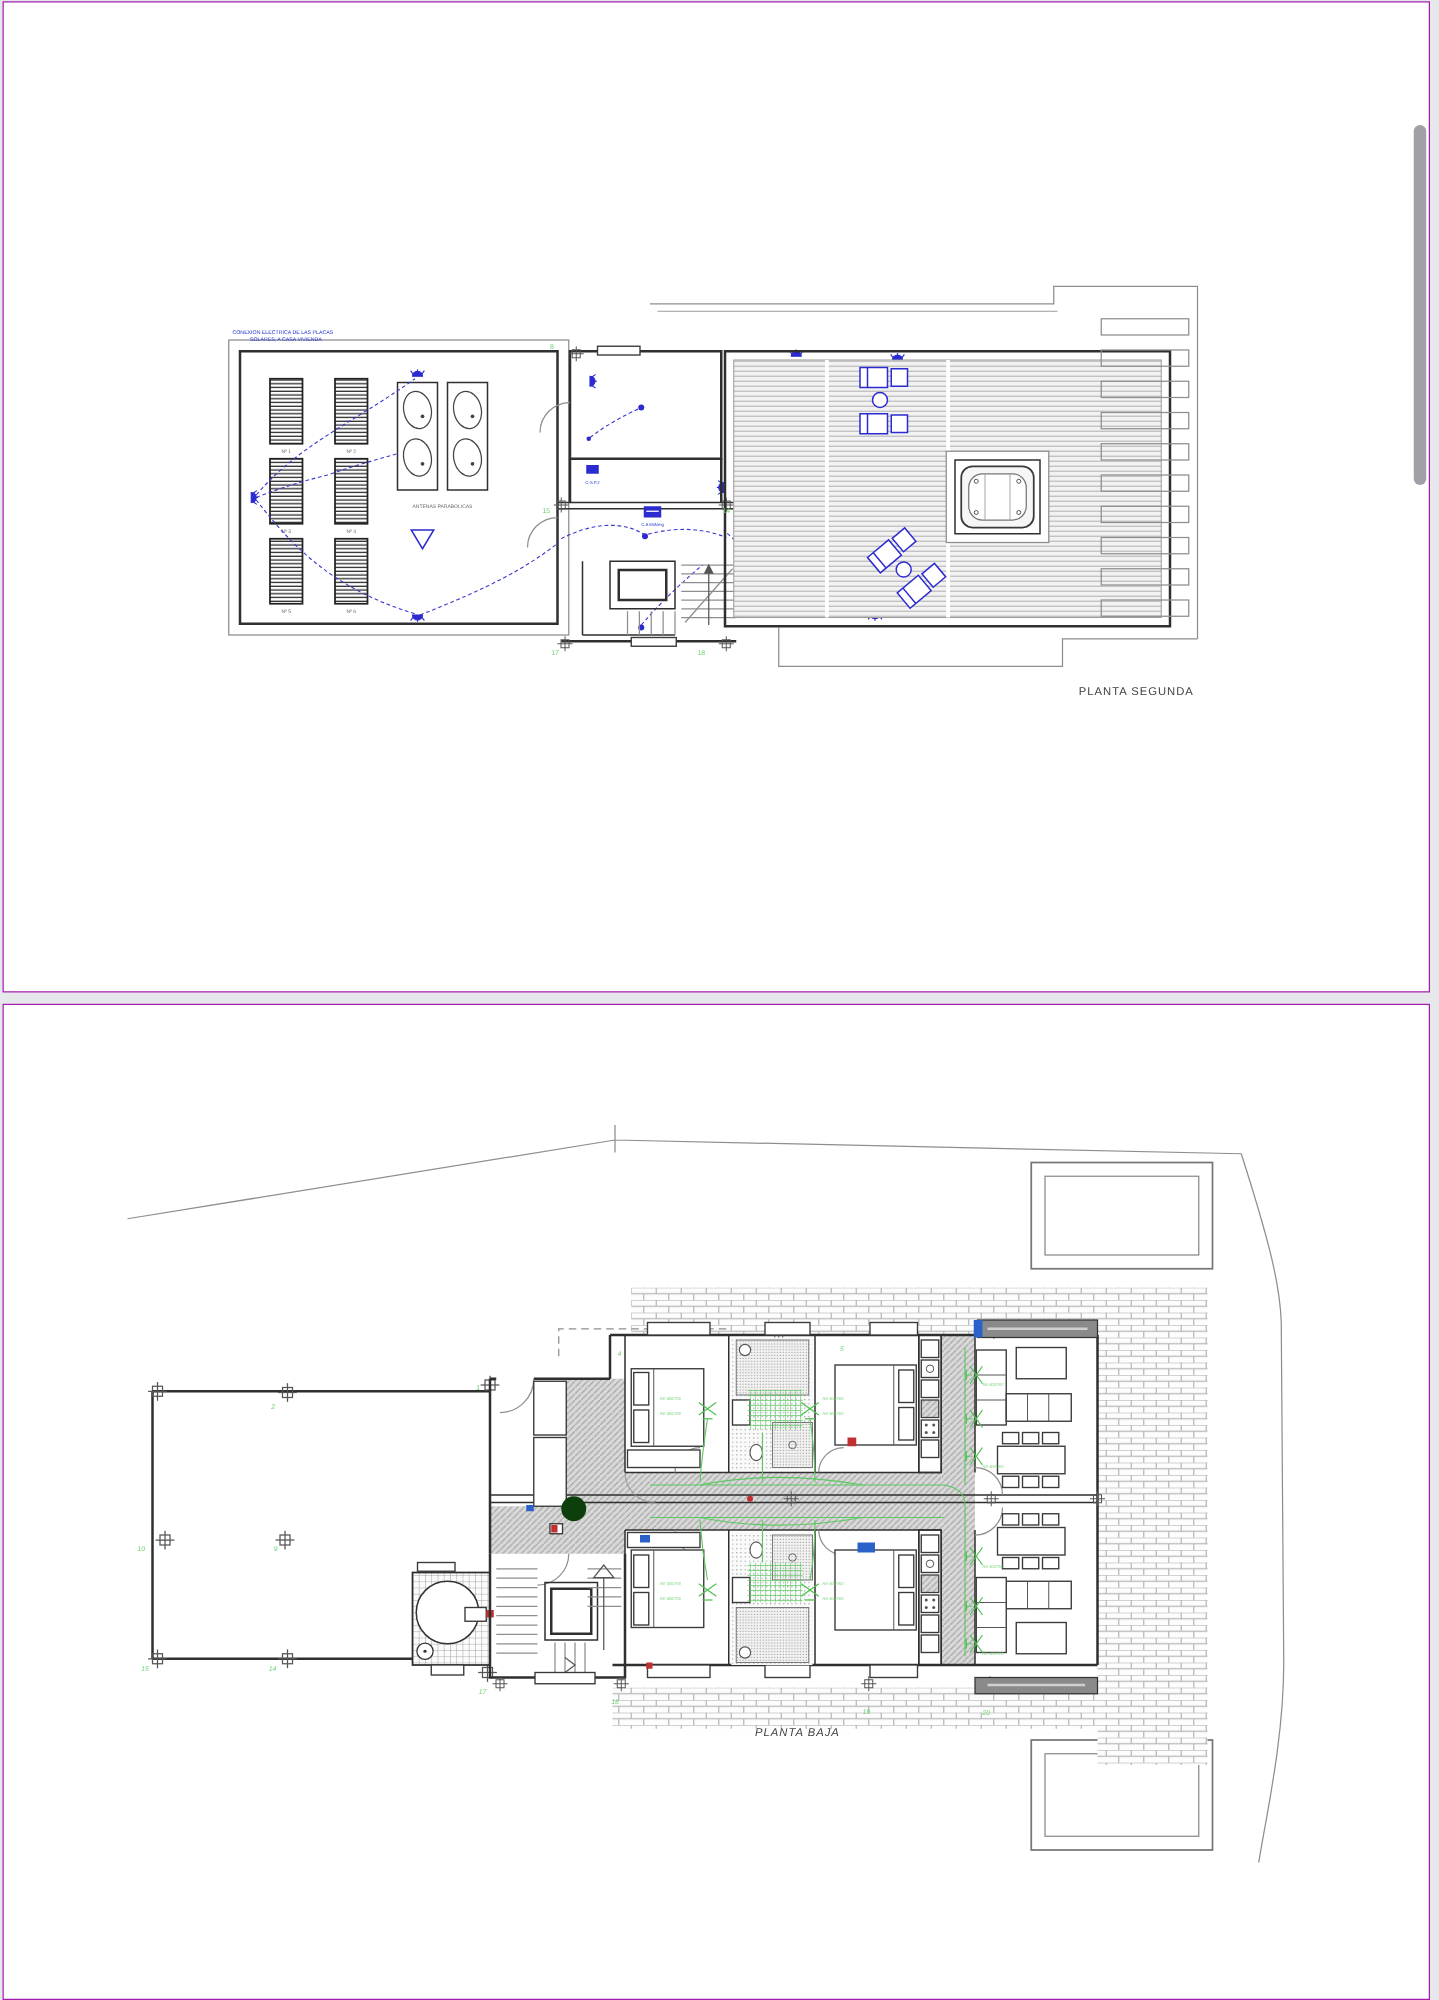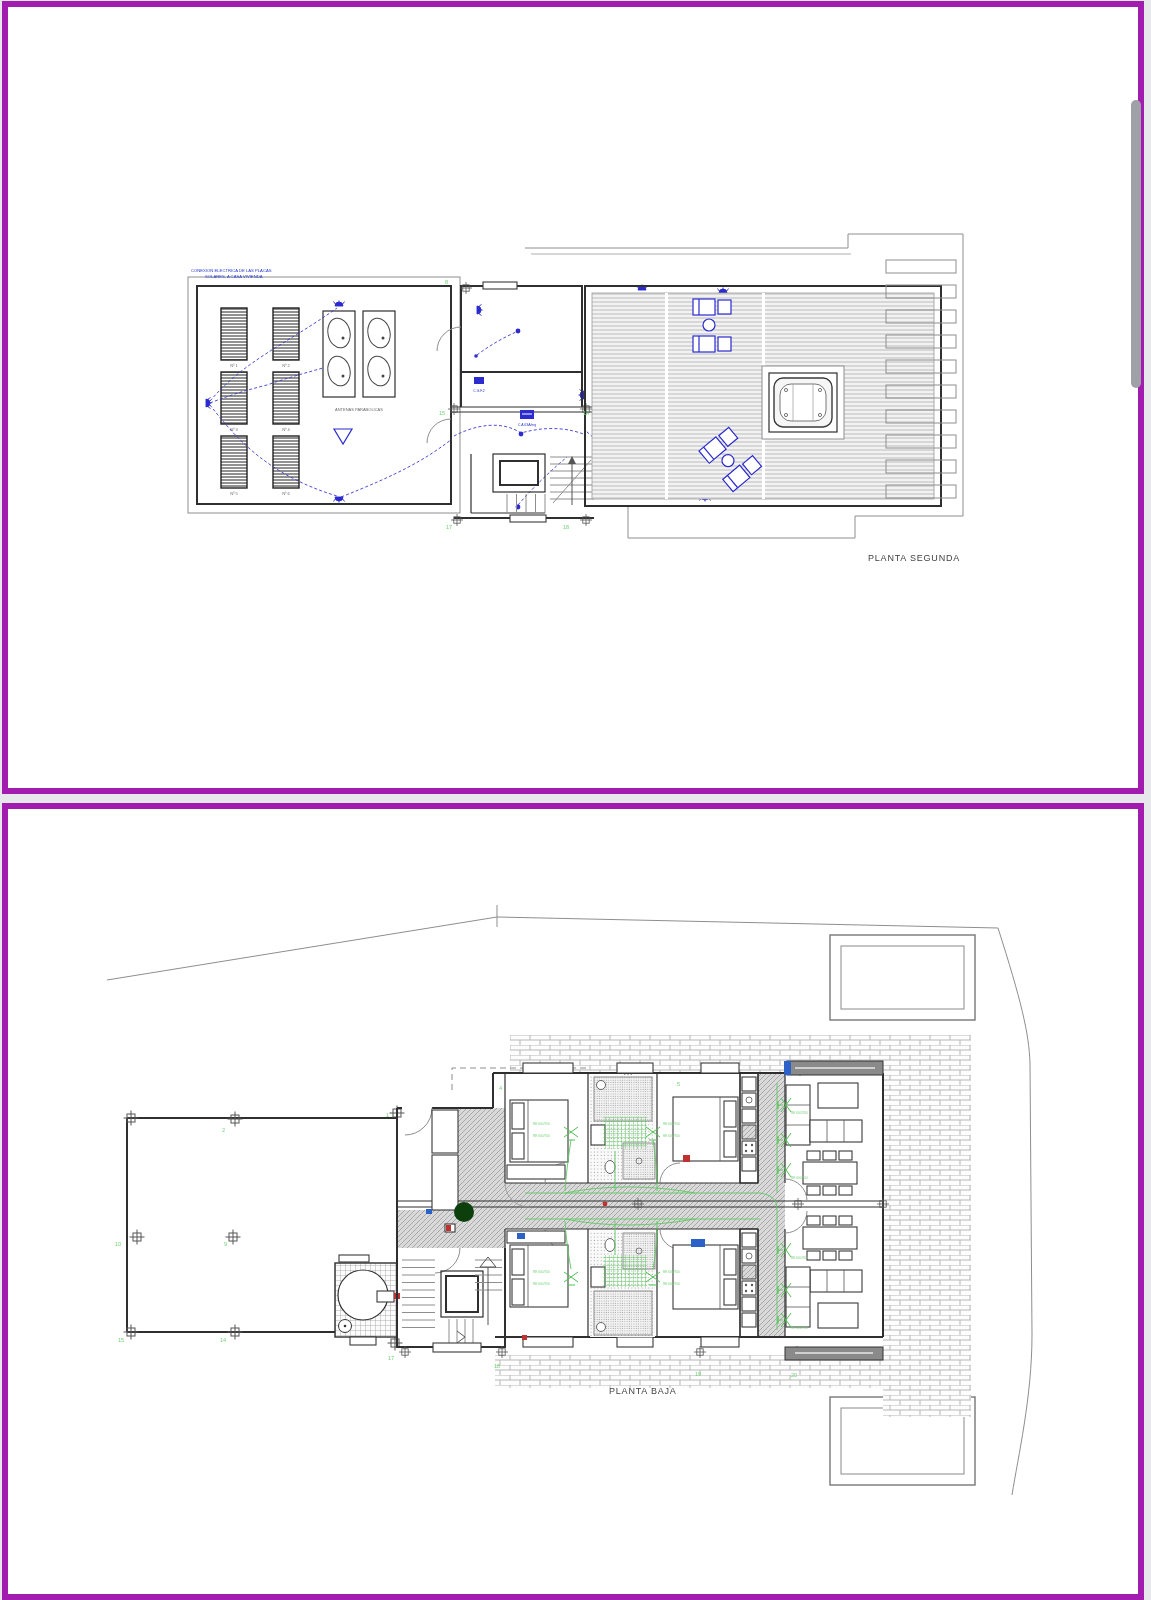--- a/index.html
+++ b/index.html
@@ -1,20 +1,20 @@
 <!DOCTYPE html>
 <html><head>
 <meta charset="utf-8">
 <style>
   html,body{margin:0;padding:0;background:#e7e8eb;}
   #screen{position:relative;width:1151px;height:1600px;background:#e7e8eb;overflow:hidden;
           font-family:"Liberation Sans",sans-serif;}
-  .page{position:absolute;left:2px;width:1142px;background:#ffffff;border:6px solid #a21caf;box-sizing:border-box;}
+  .page{position:absolute;left:2px;width:1142px;background:#ffffff;border:1px solid #a21caf;box-sizing:border-box;}
   #page1{top:1px;height:793px;}
-  #page2{top:803px;height:797px;}
+  #page2{top:803px;height:797px;font-style:italic;}
   .plansvg{position:absolute;left:0;top:0;}
   #scrollthumb{position:absolute;left:1131px;top:100px;width:10px;height:288px;border-radius:5px;background:#9fa1a6;}
   text{font-family:"Liberation Sans",sans-serif;}
   .w{fill:none;stroke:#2f2f2f;stroke-width:2;}
   .w1{fill:none;stroke:#2f2f2f;stroke-width:1.2;}
   .lt{fill:none;stroke:#8e8e91;stroke-width:1;}
   .lt5{fill:none;stroke:#8e8e91;stroke-width:.7;}
   .fr{fill:#ffffff;stroke:#3a3a3a;stroke-width:1.1;}
   .bl{stroke:#2b2bd0;fill:none;stroke-width:1.2;}
   .blf{fill:#2b2bd0;stroke:none;}

